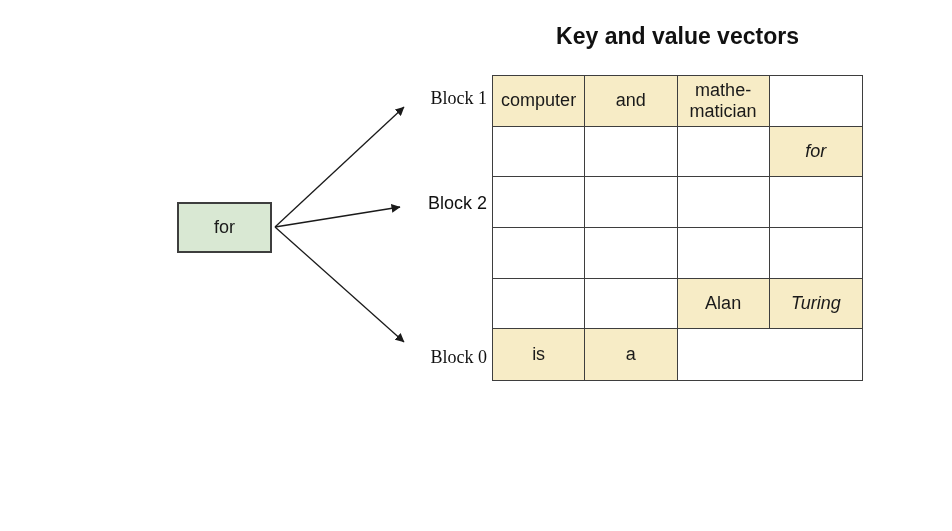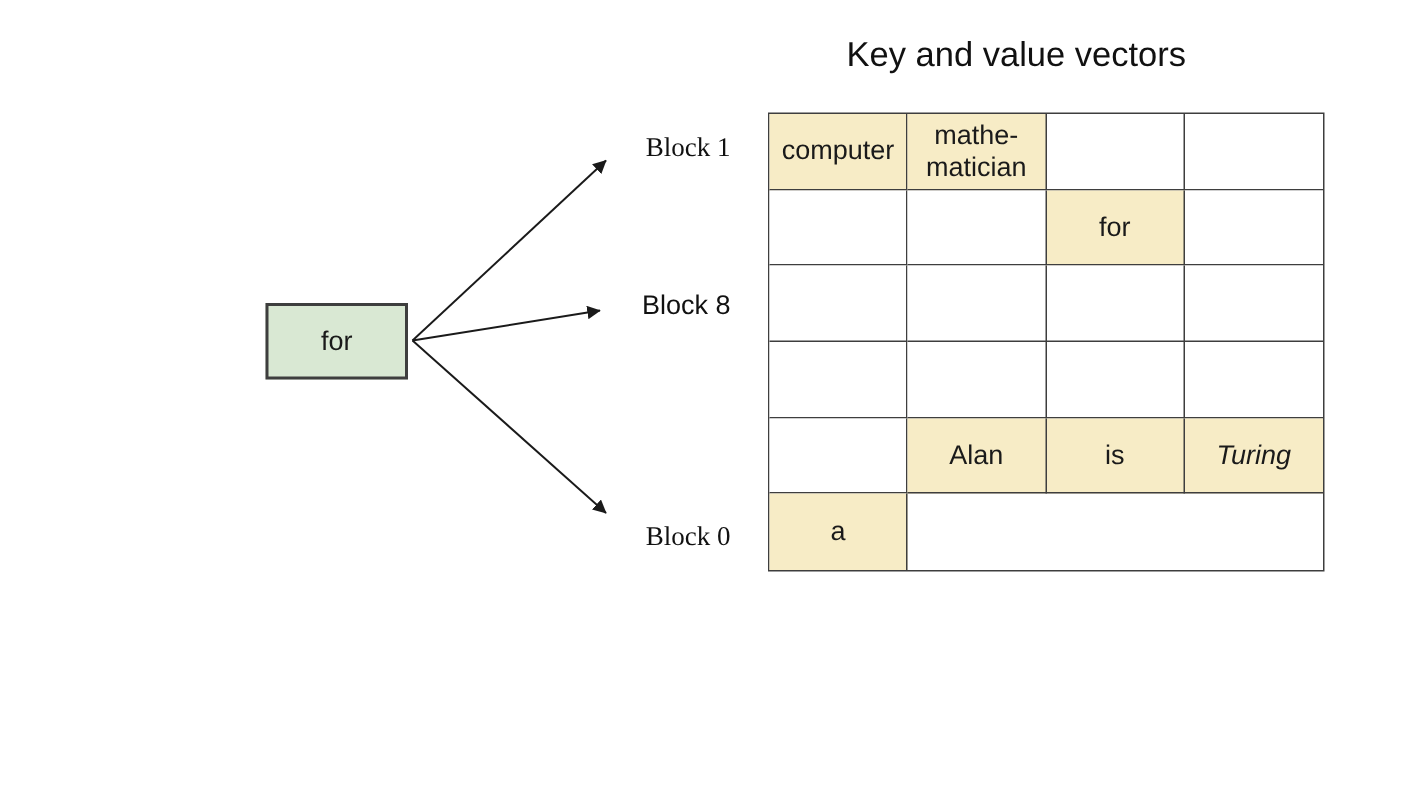--- a/index.html
+++ b/index.html
@@ -18,20 +18,21 @@
   }
   .title {
     position: absolute;
     left: 492px;
     top: 22px;
     width: 371px;
     text-align: center;
     font-size: 23px;
     line-height: 28px;
     color: #111111;
+    font-weight: bold;
   }
   
   .query-label {
     position: absolute;
     left: 103px;
     top: 202px;
     font-size: 18px;
     line-height: 25px;
     text-align: left;
     color: #111111;
@@ -60,21 +61,21 @@
     font-size: 18px;
     line-height: 24px;
     color: #111111;
   }
   .block-label.b1 { top: 86px; font-family: Liberation Serif, serif; }
   .block-label.b2 { top: 191px; }
   .block-label.b0 { top: 345px; font-family: Liberation Serif, serif; }
   
   .kv-table {
     position: absolute;
-    left: 512px;
+    left: 492px;
     top: 75px;
     width: 371px;
     height: 306px;
     box-sizing: border-box;
     border: 1.5px solid var(--line-color, #3E3E3E);
     display: grid;
     grid-template-columns: repeat(4, 1fr);
     grid-template-rows: repeat(6, 1fr);
   }
   .kv-table .cell {
@@ -121,41 +122,42 @@
       <marker id="ah" markerUnits="userSpaceOnUse" markerWidth="10" markerHeight="9" refX="8.5" refY="4.5" orient="auto">
         <path d="M0,0 L9,4.5 L0,9 Z" fill="#1a1a1a"></path>
       </marker>
     </defs>
     <line x1="275" y1="227" x2="404" y2="107" stroke="#1a1a1a" stroke-width="1.3" marker-end="url(#ah)"></line>
     <line x1="275" y1="227" x2="400" y2="207" stroke="#1a1a1a" stroke-width="1.3" marker-end="url(#ah)"></line>
     <line x1="275" y1="227" x2="404" y2="342" stroke="#1a1a1a" stroke-width="1.3" marker-end="url(#ah)"></line>
   </svg>
 
   <div class="block-label b1">Block 1</div>
-  <div class="block-label b2">Block 8</div>
+  <div class="block-label b2">Block 2</div>
   <div class="block-label b0">Block 0</div>
 
   <div class="kv-table">
       <div class="cell hl">computer</div>
+      <div class="cell hl">and</div>
       <div class="cell hl">mathe-
 matician</div>
       <div class="cell"></div>
       <div class="cell"></div>
       <div class="cell"></div>
       <div class="cell"></div>
       <div class="cell hl">for</div>
       <div class="cell"></div>
       <div class="cell"></div>
       <div class="cell"></div>
       <div class="cell"></div>
       <div class="cell"></div>
       <div class="cell"></div>
       <div class="cell"></div>
       <div class="cell"></div>
       <div class="cell"></div>
       <div class="cell"></div>
       <div class="cell hl">Alan</div>
+      <div class="cell hl">Turing</div>
       <div class="cell hl">is</div>
-      <div class="cell hl">Turing</div>
       <div class="cell hl">a</div>
     </div>
 
 </div>
 
 </body></html>

